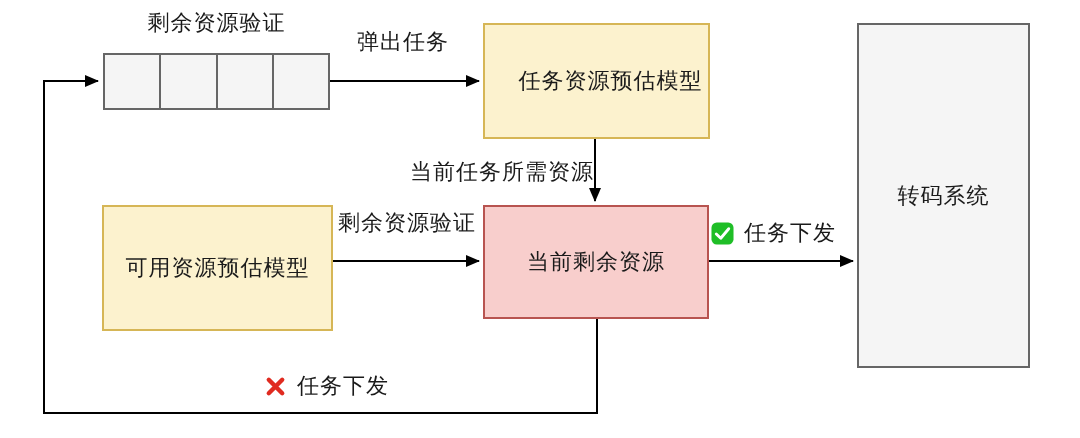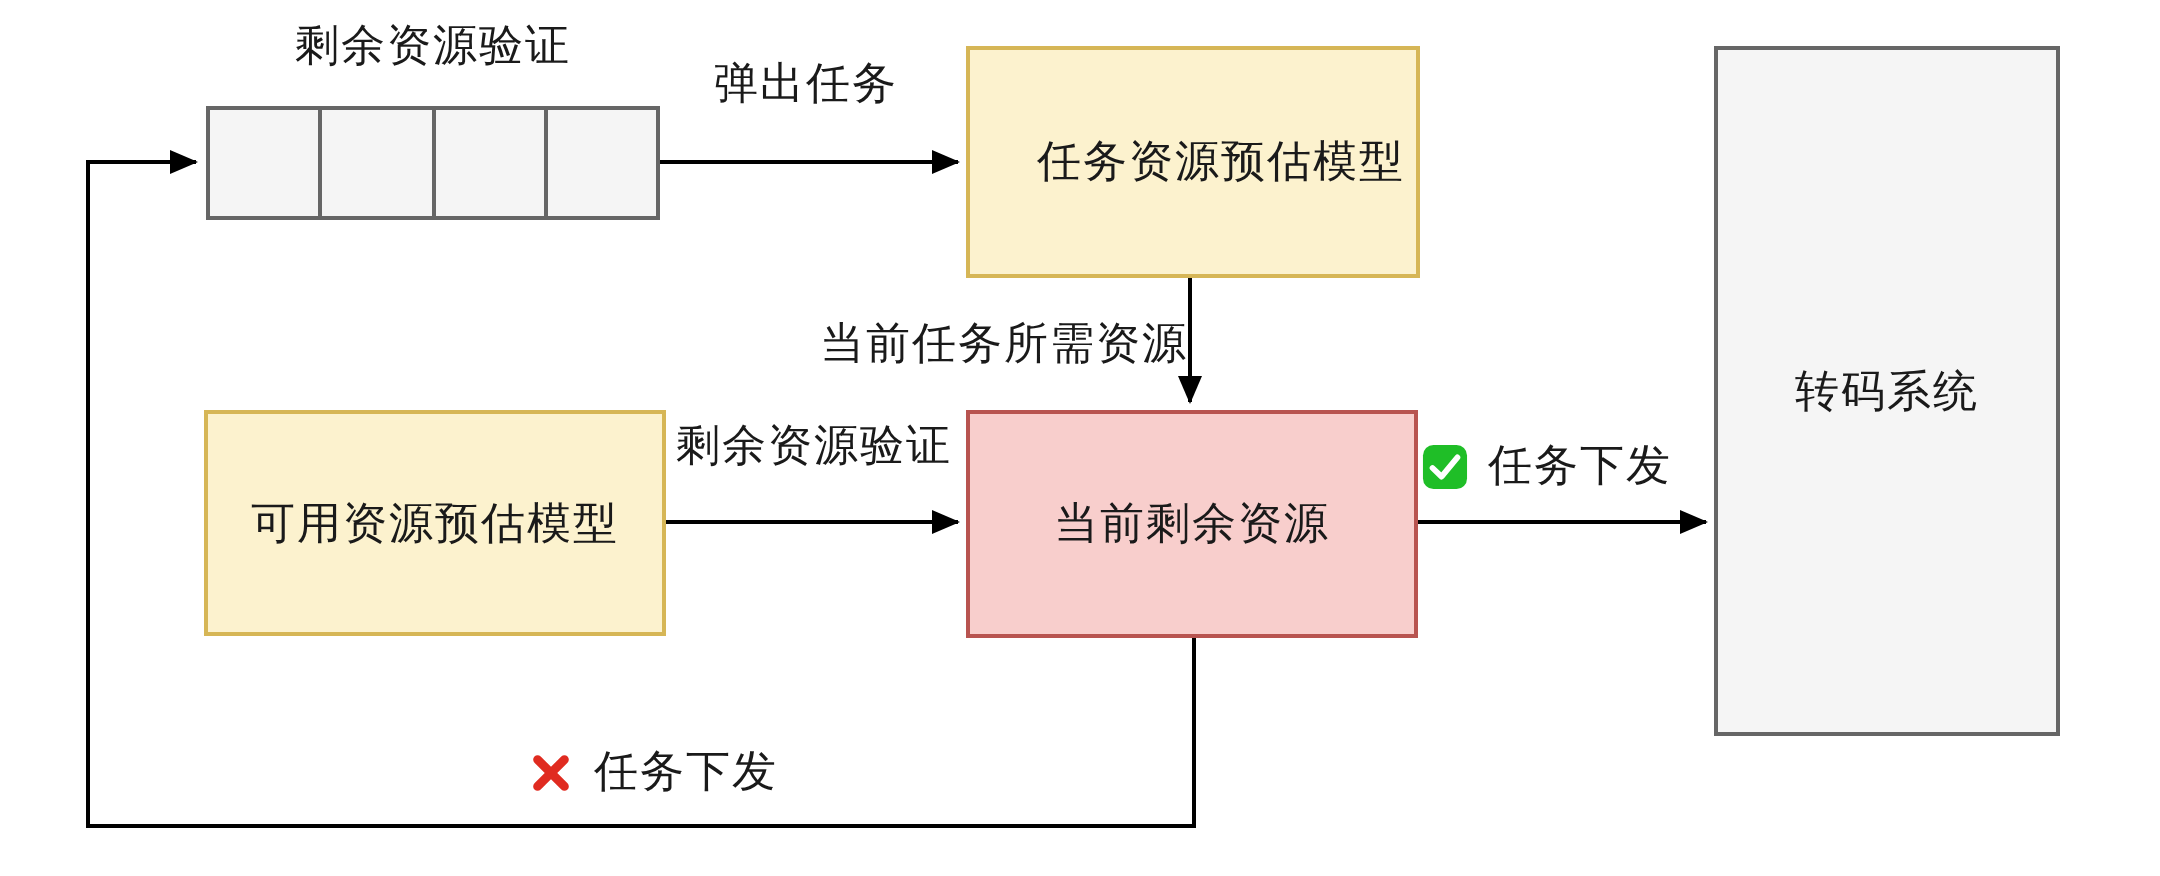--- a/index.html
+++ b/index.html
@@ -116,21 +116,21 @@
       <div class="queue-cell"></div>
       <div class="queue-cell"></div>
       <div class="queue-cell"></div>
       <div class="queue-cell"></div>
     </div>
 
   <div class="node node-yellow" style="left:483px; top:23px; width:227px; height:116px;padding-left:28px;">
     <span>任务资源预估模型</span>
   </div>
 
-  <div class="node node-yellow" style="left:102px; top:205px; width:231px; height:113px;">
+  <div class="node node-yellow" style="left:102px; top:205px; width:231px; height:126px;">
     <span>可用资源预估模型</span>
   </div>
 
   <div class="node node-pink" style="left:483px; top:205px; width:226px; height:114px;">
     <span>当前剩余资源</span>
   </div>
 
   <div class="node node-gray" style="left:857px; top:23px; width:173px; height:345px;">
     <span>转码系统</span>
   </div>

